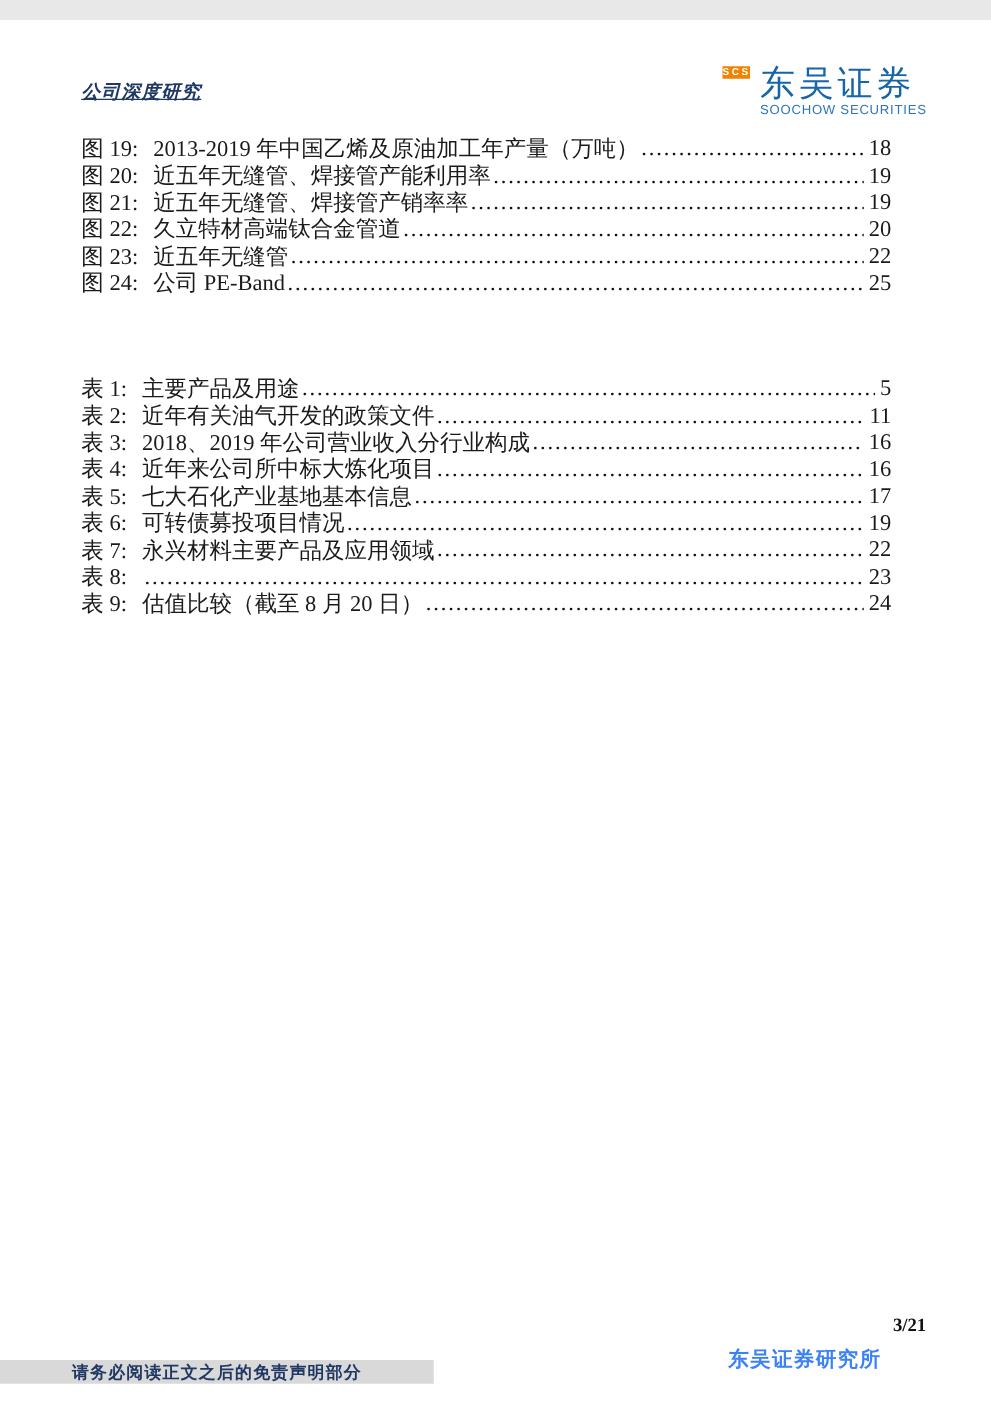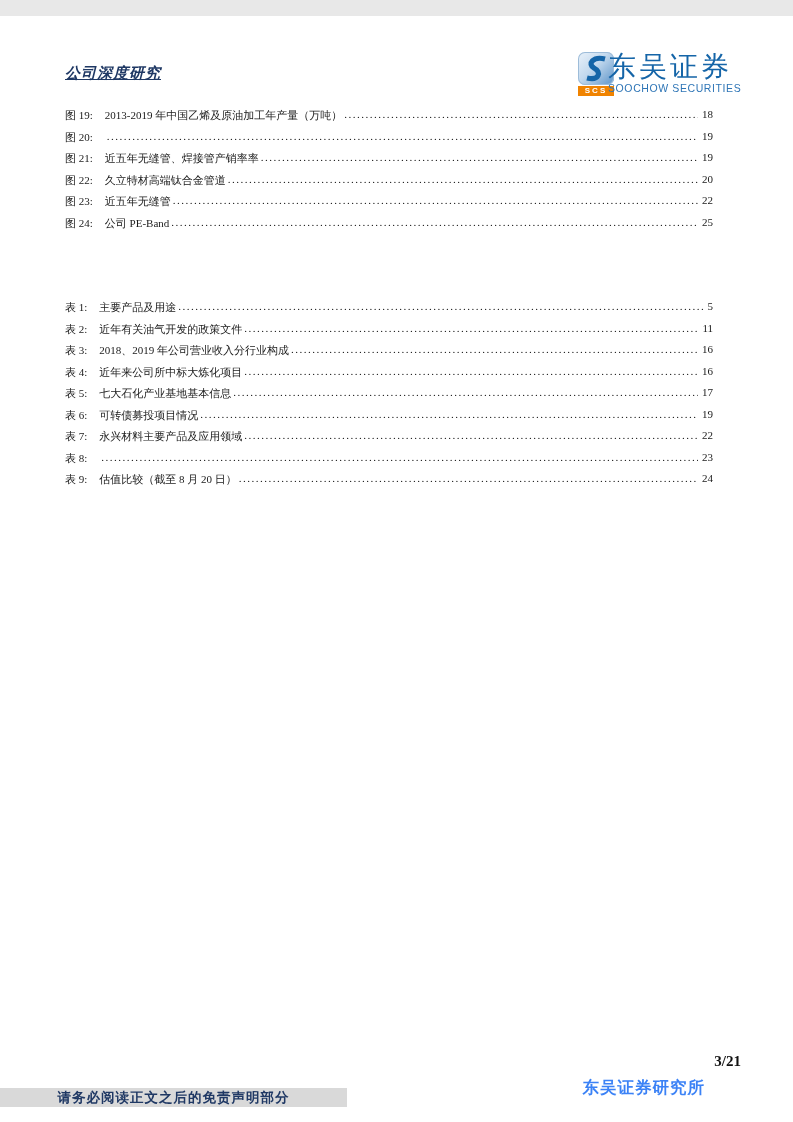--- a/index.html
+++ b/index.html
@@ -27,21 +27,21 @@
     text-decoration: underline;
     letter-spacing: 1px;
   }
   .logo {
     position: absolute;
     left: 578px;
     top: 36px;
     display: flex;
     align-items: flex-start;
   }
-  .logo-mark { width: 22px; display: flex; flex-direction: column; }
+  .logo-mark { width: 22px; display: flex; }
   .logo-tile {
     width: 36px; height: 33px;
     border-radius: 7px;
     background: linear-gradient(135deg, #eaf2fa 0%, #c3d9ee 45%, #5b93c8 100%);
     box-shadow: inset 0 0 0 1px #9dbcd9;
     display: block;
   }
   .logo-scs {
     width: 36px; height: 10px;
     margin-top: 1px;
@@ -76,23 +76,23 @@
   
   .toc-list {
     position: absolute;
     left: 65px;
     width: 648px;
   }
   .toc-list.figures { top: 92px; }
   .toc-list.tables  { top: 284px; }
   .toc-row {
     display: flex;
-    align-items: flex-start;
+    align-items: center;
     height: 21.5px;
-    font-size: 11px;
+    font-size: 18px;
     white-space: nowrap;
   }
   .toc-label { flex: 0 0 auto; margin-right: 12px; }
   .toc-title { flex: 0 0 auto; }
   .toc-dots {
     flex: 1 1 auto;
     overflow: hidden;
     margin: 0 4px 0 2px;
     letter-spacing: 1.5px;
     color: #111111;
@@ -158,20 +158,21 @@
   <div class="toc-list figures">
   <div class="toc-row">
     <span class="toc-label">图 19:</span>
     <span class="toc-title">2013-2019 年中国乙烯及原油加工年产量（万吨）</span>
     <span class="toc-dots">....................................................................................................................................................................................................................................................................</span>
     <span class="toc-page">18</span>
   </div>
 
   <div class="toc-row">
     <span class="toc-label">图 20:</span>
+    <span class="toc-title">近五年无缝管、焊接管产能利用率</span>
     <span class="toc-dots">....................................................................................................................................................................................................................................................................</span>
     <span class="toc-page">19</span>
   </div>
 
   <div class="toc-row">
     <span class="toc-label">图 21:</span>
     <span class="toc-title">近五年无缝管、焊接管产销率率</span>
     <span class="toc-dots">....................................................................................................................................................................................................................................................................</span>
     <span class="toc-page">19</span>
   </div>

